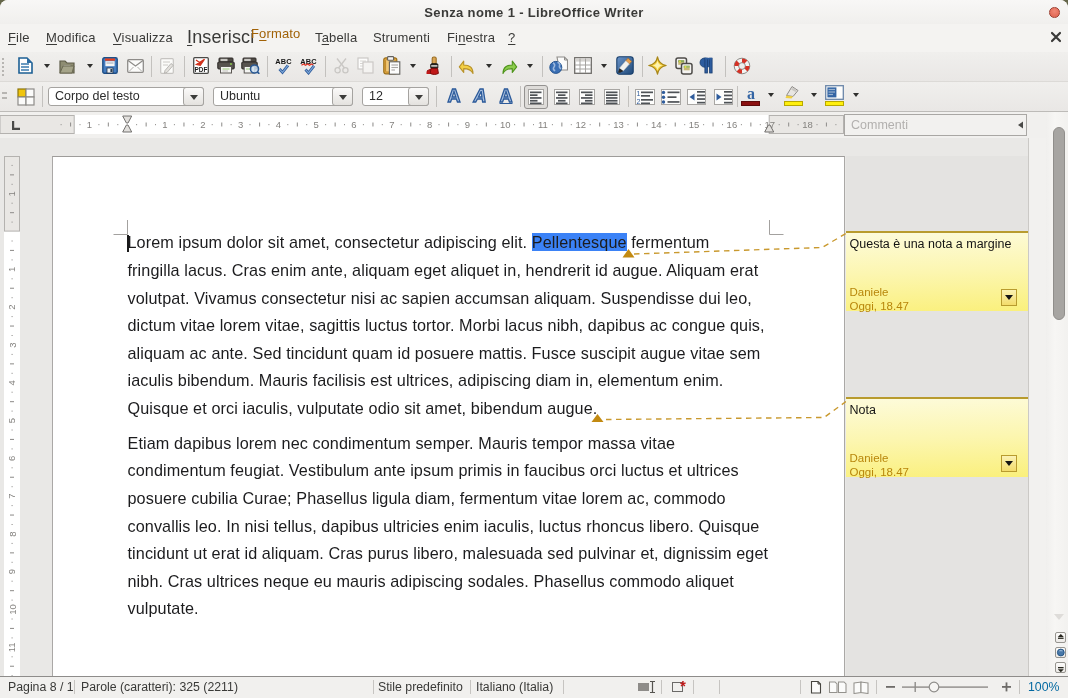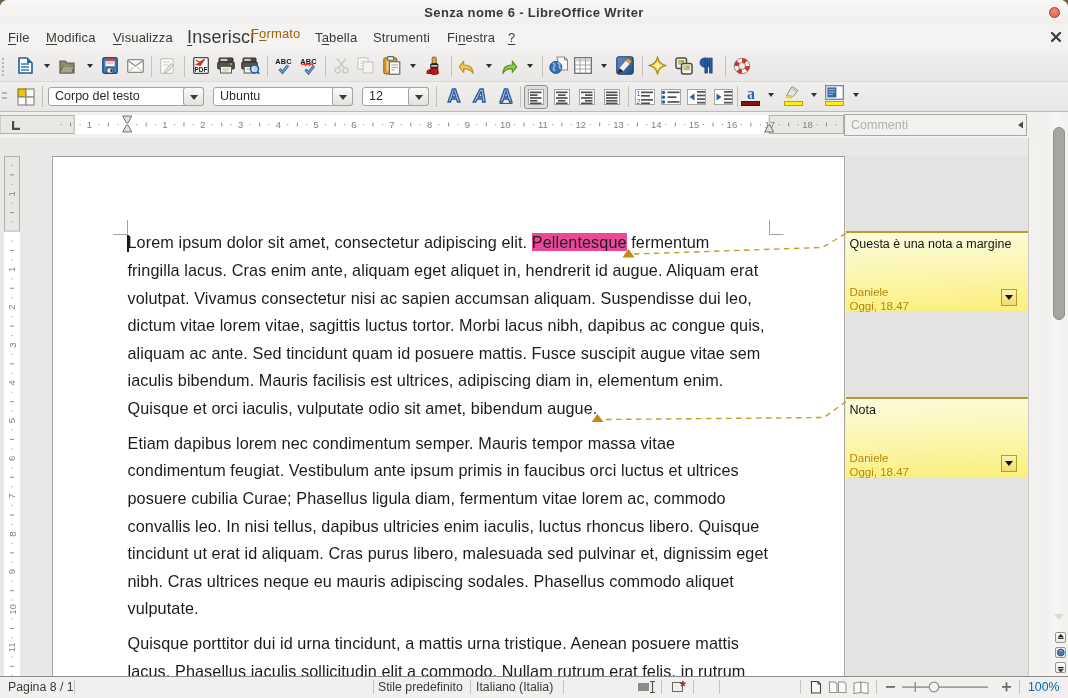--- a/index.html
+++ b/index.html
@@ -7,27 +7,27 @@
 #win { position:absolute; left:0; top:0; width:1068px; height:698px; background:#f2f1ef; border-radius:8px 8px 0 0; overflow:hidden; }
 #titlebar { position:absolute; left:0; top:0; width:100%; height:24px; background:linear-gradient(#f8f7f6,#f0efed); }
 #titletext { position:absolute; top:0; left:0; width:100%; height:24px; line-height:25px; text-align:center; font-size:13px; font-weight:bold; letter-spacing:0.35px; color:#3a3a38; }
 #menubar { position:absolute; left:0; top:24px; width:100%; height:28px; background:#f4f3f1; }
 .tbar { position:absolute; left:0; width:100%; background:linear-gradient(#f0efed,#e9e7e5); }
 #tb1 { top:52px; height:30px; border-bottom:1px solid #dcdad7; box-sizing:border-box; }
 #tb2 { top:82px; height:30px; border-bottom:1px solid #bdbbb8; box-sizing:border-box; }
 #rulerrow { position:absolute; left:0; top:112px; width:100%; height:26px; background:#f1f0ee; }
 .fmtA { position:absolute; top:86px; width:20px; height:20px; font-size:18px; color:#a8c0e0; text-align:center; line-height:20px; -webkit-text-stroke:1.3px #2c5a9a; }
 .para { font-size:16.2px; line-height:27.57px; white-space:nowrap; letter-spacing:0.1px; margin-bottom:7.6px; }
-.hl { background:#ec4899; }
+.hl { background:#3b82f6; }
 u { text-decoration-thickness:1px; text-underline-offset:2px; }
 </style></head>
 <body>
 <div id="win">
   <div id="titlebar">
-      <div id="titletext">Senza nome 6 - LibreOffice Writer</div>
+      <div id="titletext">Senza nome 1 - LibreOffice Writer</div>
   <div style="position:absolute;left:1049px;top:7px;width:10.5px;height:10.5px;border-radius:50%;background:radial-gradient(circle at 50% 35%,#f08876,#dd5f4b);border:1px solid #9e4437;box-sizing:border-box"></div>
   </div>
   <div id="menubar"></div>
   <div style="position:absolute;left:8px;top:24px;height:27px;line-height:27px;font-size:13px;letter-spacing:0.15px;color:#3a3a38"><u>F</u>ile</div>
     <div style="position:absolute;left:46px;top:24px;height:27px;line-height:27px;font-size:13px;letter-spacing:0.15px;color:#3a3a38"><u>M</u>odifica</div>
     <div style="position:absolute;left:113px;top:24px;height:27px;line-height:27px;font-size:13px;letter-spacing:0.15px;color:#3a3a38"><u>V</u>isualizza</div>
     <div style="position:absolute;left:187px;top:24px;height:27px;line-height:27px;font-size:18px;letter-spacing:0.15px;color:#3a3a38"><u>I</u>nserisci</div>
     <div style="position:absolute;left:251px;top:20px;height:27px;line-height:27px;font-size:13px;letter-spacing:0.15px;color:#a16207">F<u>o</u>rmato</div>
     <div style="position:absolute;left:315px;top:24px;height:27px;line-height:27px;font-size:13px;letter-spacing:0.15px;color:#3a3a38">T<u>a</u>bella</div>
     <div style="position:absolute;left:373px;top:24px;height:27px;line-height:27px;font-size:13px;letter-spacing:0.15px;color:#3a3a38">Strumenti</div>
@@ -454,21 +454,20 @@
       <svg style="position:absolute;left:0;top:0" width="1068" height="540">
         <g stroke="#a3a19f" stroke-width="1">
           <path d="M 113.5 96.5 H 127.5 M 127.5 82 V 96.5"></path>
           <path d="M 769.5 96.5 H 783.5 M 769.5 82 V 96.5"></path>
         </g>
       </svg>
       <div style="position:absolute;left:127px;top:97px;width:2px;height:17px;background:#1a1a1a"></div>
       <div id="doctext" style="position:absolute;left:127.5px;top:91.4px;width:660px;color:#1c1c1e">
         <div class="para ">Lorem ipsum dolor sit amet, consectetur adipiscing elit. <span class="hl">Pellentesque</span> fermentum<br>fringilla lacus. Cras enim ante, aliquam eget aliquet in, hendrerit id augue. Aliquam erat<br>volutpat. Vivamus consectetur nisi ac sapien accumsan aliquam. Suspendisse dui leo,<br>dictum vitae lorem vitae, sagittis luctus tortor. Morbi lacus nibh, dapibus ac congue quis,<br>aliquam ac ante. Sed tincidunt quam id posuere mattis. Fusce suscipit augue vitae sem<br>iaculis bibendum. Mauris facilisis est ultrices, adipiscing diam in, elementum enim.<br>Quisque et orci iaculis, vulputate odio sit amet, bibendum augue.</div>
         <div class="para ">Etiam dapibus lorem nec condimentum semper. Mauris tempor massa vitae<br>condimentum feugiat. Vestibulum ante ipsum primis in faucibus orci luctus et ultrices<br>posuere cubilia Curae; Phasellus ligula diam, fermentum vitae lorem ac, commodo<br>convallis leo. In nisi tellus, dapibus ultricies enim iaculis, luctus rhoncus libero. Quisque<br>tincidunt ut erat id aliquam. Cras purus libero, malesuada sed pulvinar et, dignissim eget<br>nibh. Cras ultrices neque eu mauris adipiscing sodales. Phasellus commodo aliquet<br>vulputate.</div>
-        <div class="para ">Quisque porttitor dui id urna tincidunt, a mattis urna tristique. Aenean posuere mattis<br>lacus. Phasellus iaculis sollicitudin elit a commodo. Nullam rutrum erat felis, in rutrum</div>
       </div>
       <svg style="position:absolute;left:0;top:0" width="1068" height="540" fill="none">
         <path d="M 634 116 L 822 109.5 L 846 95.5" stroke="#c9992e" stroke-width="1.4" stroke-dasharray="5.5 4.5"></path>
         <path d="M 606 281.5 L 824 279.5 L 846 263.5" stroke="#c9992e" stroke-width="1.4" stroke-dasharray="5.5 4.5"></path>
         <path d="M 628.5 111 L 634.5 119.5 L 622.5 119.5 Z" fill="#c28a12"></path>
         <path d="M 597.5 276 L 603.5 284 L 591.5 284 Z" fill="#c28a12"></path>
       </svg>
       <div style="position:absolute;left:846px;top:93px;width:182px;height:80px;background:linear-gradient(178deg,#fdfbdb 0%,#fcf6b0 50%,#faf07c 100%);border-top:2px solid #b89b2e;box-sizing:border-box">
         <div style="position:absolute;left:3.5px;top:3.5px;font-size:12.5px;color:#141414">Questa è una nota a margine</div>
         <div style="position:absolute;left:3.5px;top:52px;font-size:11.5px;line-height:14px;color:#b8860b">Daniele<br>Oggi, 18.47</div>
@@ -563,20 +562,21 @@
       <div style="position:absolute;left:373px;top:3px;width:1px;height:14px;background:#c6c4c1"></div>
       <div style="position:absolute;left:470px;top:3px;width:1px;height:14px;background:#c6c4c1"></div>
       <div style="position:absolute;left:563px;top:3px;width:1px;height:14px;background:#c6c4c1"></div>
       <div style="position:absolute;left:661px;top:3px;width:1px;height:14px;background:#c6c4c1"></div>
       <div style="position:absolute;left:693px;top:3px;width:1px;height:14px;background:#c6c4c1"></div>
       <div style="position:absolute;left:719px;top:3px;width:1px;height:14px;background:#c6c4c1"></div>
       <div style="position:absolute;left:800px;top:3px;width:1px;height:14px;background:#c6c4c1"></div>
       <div style="position:absolute;left:876px;top:3px;width:1px;height:14px;background:#c6c4c1"></div>
       <div style="position:absolute;left:1019px;top:3px;width:1px;height:14px;background:#c6c4c1"></div>
       <div style="position:absolute;left:8px;top:0;height:21px;line-height:21px;font-size:12.3px;color:#3a3a38;white-space:nowrap">Pagina 8 / 1</div>
+      <div style="position:absolute;left:81px;top:0;height:21px;line-height:21px;font-size:12.3px;color:#3a3a38;white-space:nowrap">Parole (caratteri): 325 (2211)</div>
       <div style="position:absolute;left:378px;top:0;height:21px;line-height:21px;font-size:12.3px;color:#3a3a38;white-space:nowrap">Stile predefinito</div>
       <div style="position:absolute;left:476px;top:0;height:21px;line-height:21px;font-size:12.3px;color:#3a3a38;white-space:nowrap">Italiano (Italia)</div>
       <div style="position:absolute;left:638px;top:6px;width:11px;height:8px;background:#8e8c89"></div>
       <svg style="position:absolute;left:649px;top:3px" width="8" height="14">
         <path d="M1 1.5 h5 M3.5 1.5 v11 M1 12.5 h5" stroke="#55534f" stroke-width="1.2" fill="none"></path>
       </svg>
       <div style="position:absolute;left:672px;top:5px;width:11px;height:10px;border:1.2px solid #6b6967;box-sizing:border-box"></div>
       <div style="position:absolute;left:680px;top:0px;font-size:15px;color:#c01818;font-weight:bold">*</div>
       <svg style="position:absolute;left:810px;top:4px" width="62" height="13">
         <path d="M1.5 0.5 h6.5 l2.5 2.5 v9 h-9 z" fill="#fbfbfa" stroke="#46443f" stroke-width="1.1"></path>

